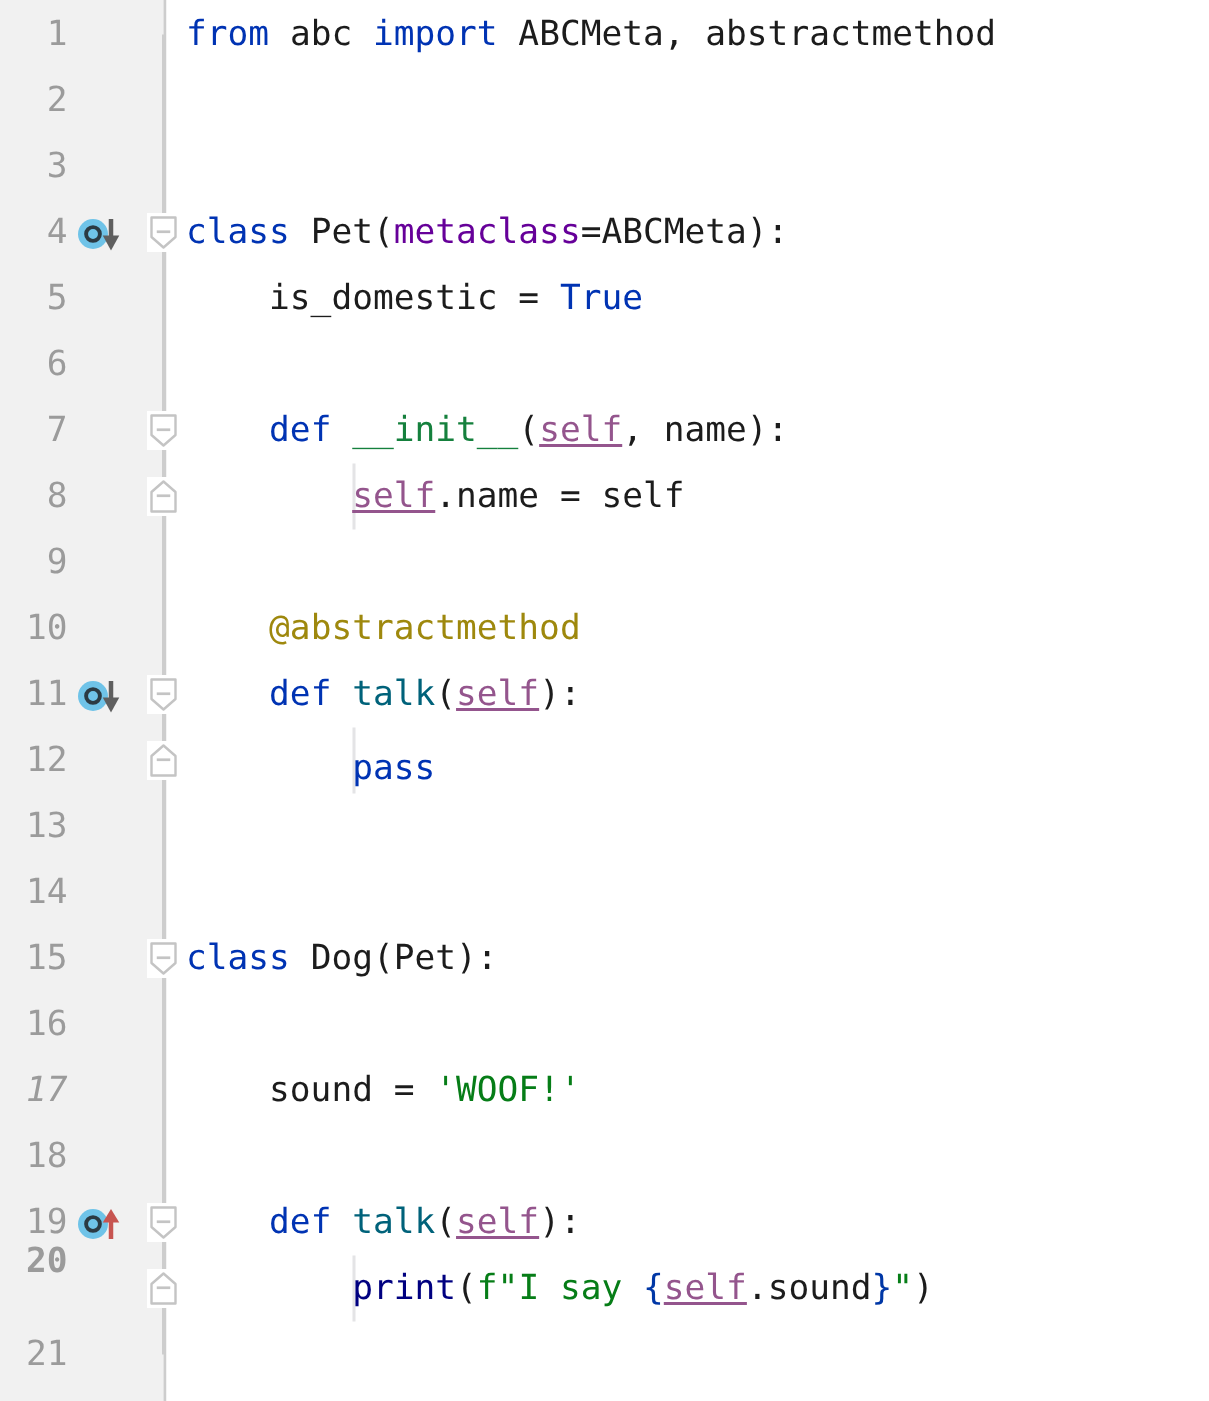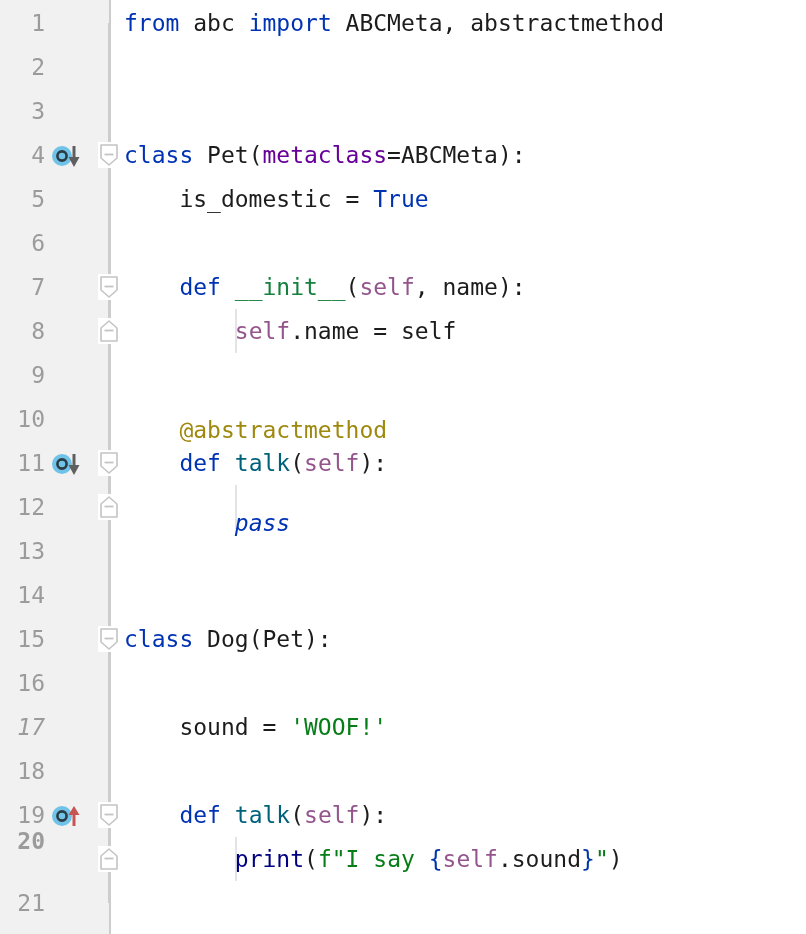--- a/index.html
+++ b/index.html
@@ -120,21 +120,21 @@
     left: -3px;
     width: 2px;
     background: #cdcdcd;
   }
 
   
   .kw     { color: #0033b3; }      
   .plain  { color: #1c1c1c; }      
   .kwarg  { color: #660099; }      
   .magic  { color: #15803d; }      
-  .self   { color: #94558d; }      
+  .self   { color: #94558d; text-decoration: underline; }      
   .func   { color: #00627a; }      
   .deco   { color: #9e880d; }      
   .str    { color: #067d17; }      
   .builtin{ color: #000080; }      
   .fbrace { color: #0037a6; }      
 </style>
 </head>
 <body>
 
 <div id="editor">
@@ -243,23 +243,23 @@
     <div id="code-rows">
         <div class="crow" style="top: 1px;"><span class="code-text"><span class="kw">from </span><span class="plain">abc </span><span class="kw">import </span><span class="plain">ABCMeta, abstractmethod</span></span></div>
         <div class="crow" style="top: 45px;"><span class="code-text"></span></div>
         <div class="crow" style="top: 89px;"><span class="code-text"></span></div>
         <div class="crow" style="top: 133px;"><span class="code-text"><span class="kw">class </span><span class="plain">Pet(</span><span class="kwarg">metaclass</span><span class="plain">=ABCMeta):</span></span></div>
         <div class="crow" style="top: 177px;"><span class="code-text"><span class="plain">    is_domestic = </span><span class="kw">True</span></span></div>
         <div class="crow" style="top: 221px;"><span class="code-text"></span></div>
         <div class="crow" style="top: 265px;"><span class="code-text"><span class="plain">    </span><span class="kw">def </span><span class="magic">__init__</span><span class="plain">(</span><span class="self">self</span><span class="plain">, name):</span></span></div>
         <div class="crow" style="top: 309px;"><span class="code-text"><span class="plain">        </span><span class="self">self</span><span class="plain">.name = self</span></span></div>
         <div class="crow" style="top: 353px;"><span class="code-text"></span></div>
-        <div class="crow" style="top: 408px;"><span class="code-text"><span class="plain">    </span><span class="deco">@abstractmethod</span></span></div>
+        <div class="crow" style="top: 397px;"><span class="code-text"><span class="plain">    </span><span class="deco">@abstractmethod</span></span></div>
         <div class="crow" style="top: 441px;"><span class="code-text"><span class="plain">    </span><span class="kw">def </span><span class="func">talk</span><span class="plain">(</span><span class="self">self</span><span class="plain">):</span></span></div>
-        <div class="crow" style="top: 501px; font-style: italic;"><span class="code-text"><span class="plain">        </span><span class="kw">pass</span></span></div>
+        <div class="crow" style="top: 490px;"><span class="code-text"><span class="plain">        </span><span class="kw">pass</span></span></div>
         <div class="crow" style="top: 529px;"><span class="code-text"></span></div>
         <div class="crow" style="top: 573px;"><span class="code-text"></span></div>
         <div class="crow" style="top: 617px;"><span class="code-text"><span class="kw">class </span><span class="plain">Dog(Pet):</span></span></div>
         <div class="crow" style="top: 661px;"><span class="code-text"></span></div>
         <div class="crow" style="top: 705px; padding-left: 44px;"><span class="code-text"><span class="plain">    sound = </span><span class="str">'WOOF!'</span></span></div>
         <div class="crow" style="top: 749px;"><span class="code-text"></span></div>
         <div class="crow" style="top: 793px;"><span class="code-text"><span class="plain">    </span><span class="kw">def </span><span class="func">talk</span><span class="plain">(</span><span class="self">self</span><span class="plain">):</span></span></div>
         <div class="crow" style="top: 837px;"><span class="code-text"><span class="plain">        </span><span class="builtin">print</span><span class="plain">(</span><span class="str">f"I say </span><span class="fbrace">{</span><span class="self">self</span><span class="plain">.sound</span><span class="fbrace">}</span><span class="str">"</span><span class="plain">)</span></span></div>
         <div class="crow" style="top: 881px;"><span class="code-text"></span></div>
       </div>

